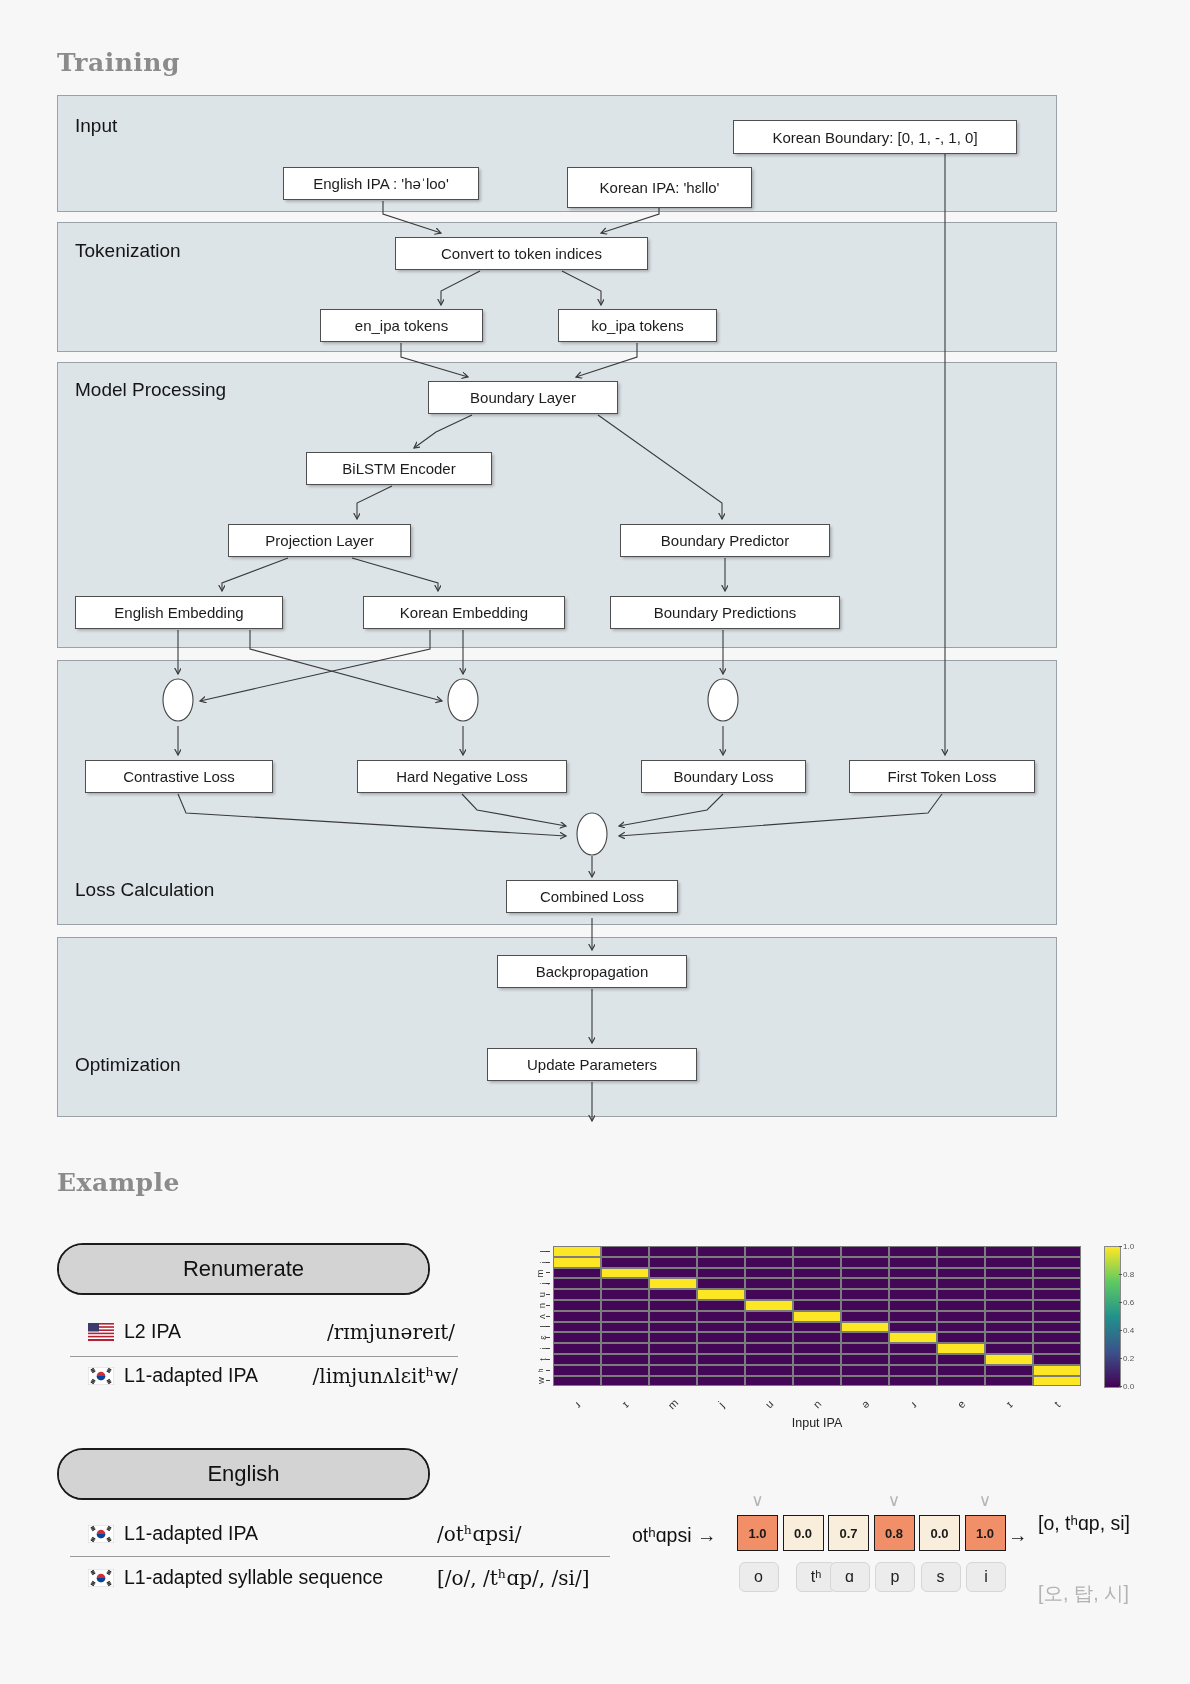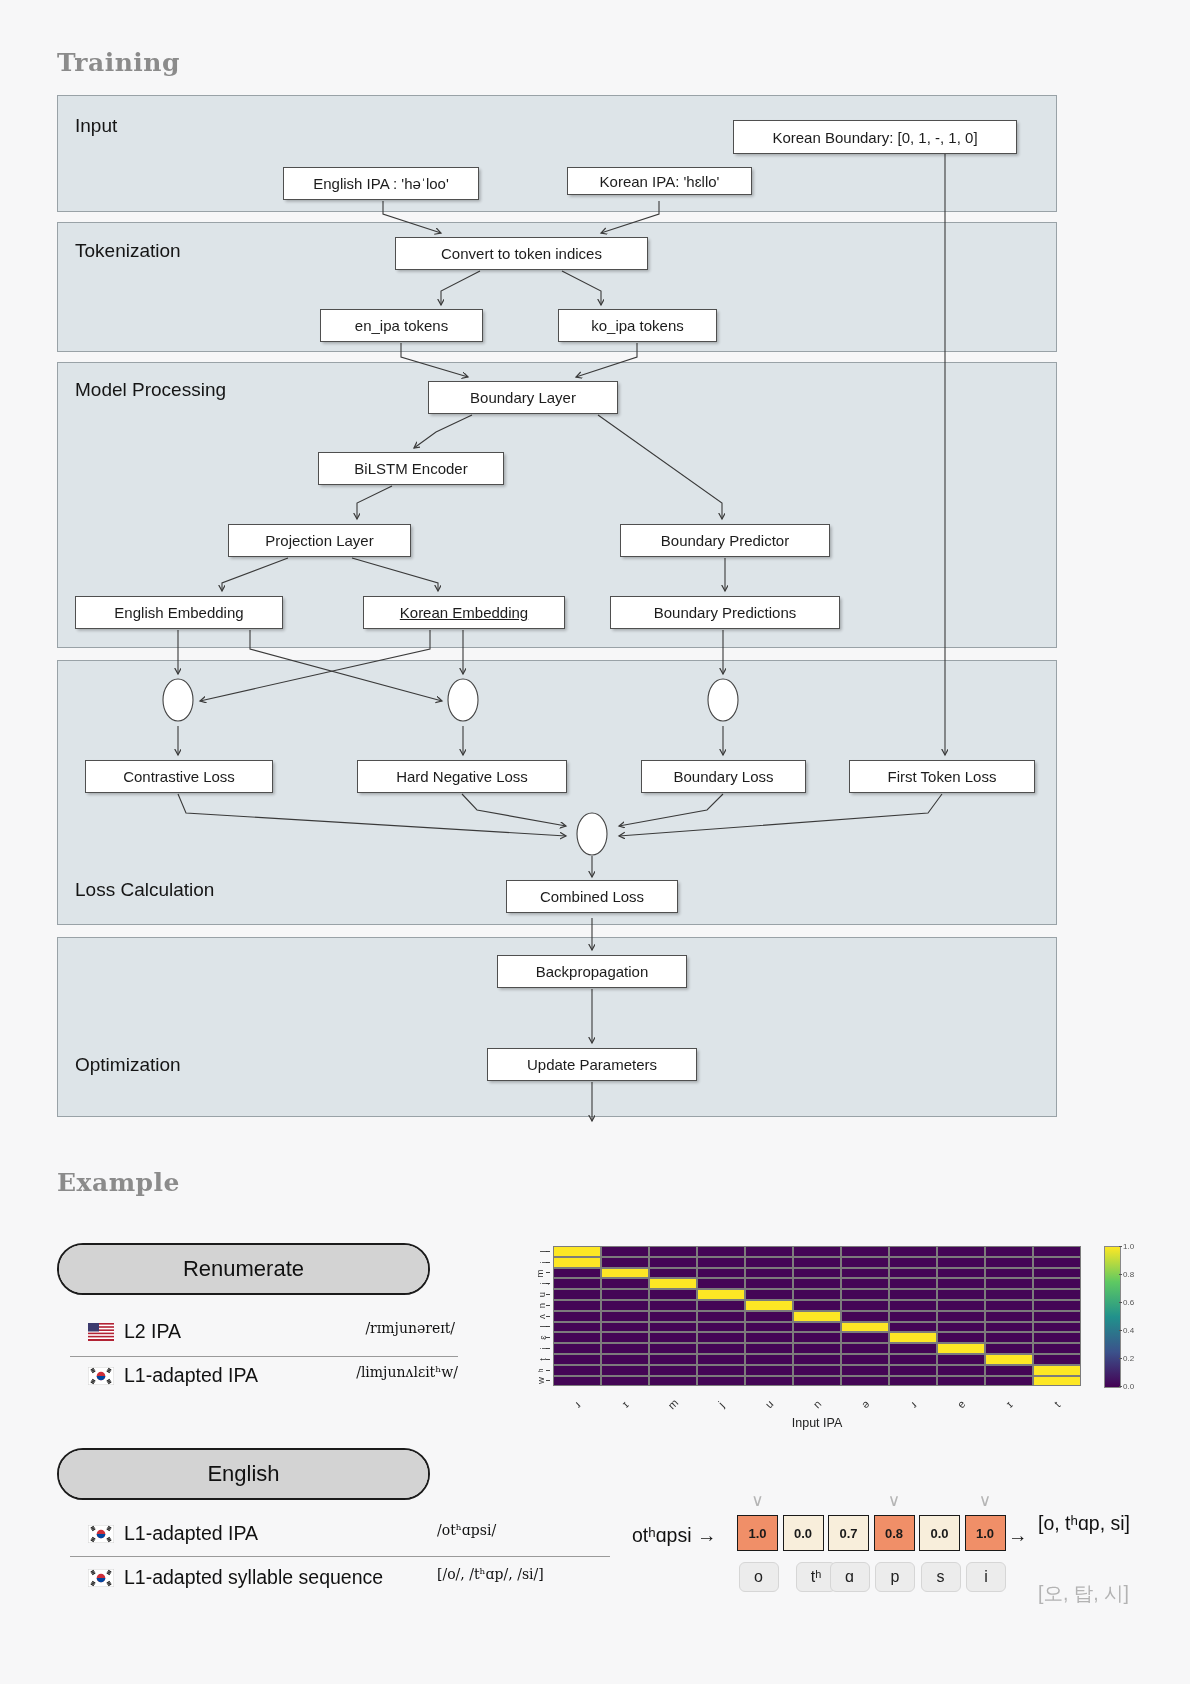--- a/index.html
+++ b/index.html
@@ -8,21 +8,21 @@
   .section{position:absolute;background:#dde4e8;border:1px solid #99a2a7;z-index:0;box-sizing:border-box;}
   .section-label{position:absolute;font-size:19px;color:#151515;z-index:3;}
   .node{position:absolute;background:#ffffff;border:1px solid #4f4f4f;box-shadow:1.5px 1.5px 3px rgba(0,0,0,.28);display:flex;align-items:center;justify-content:center;font-size:15px;color:#1c1c1c;z-index:3;box-sizing:border-box;white-space:nowrap;}
   svg.overlay{position:absolute;left:0;top:0;z-index:2;pointer-events:none;}
   
   .pill{position:absolute;display:flex;border:2px solid #1b1b1b;border-radius:28px;overflow:hidden;z-index:3;box-sizing:border-box;}
   .pill-left{background:#f6f1c5;display:flex;align-items:center;justify-content:center;font-size:22px;color:#111;border-right:2px solid #1b1b1b;box-sizing:border-box;}
   .pill-right{background:#d3d3d3;display:flex;align-items:center;justify-content:center;font-size:22px;color:#111;flex:1;}
   
   .ex-label{position:absolute;font-size:19.5px;color:#111;display:flex;align-items:center;gap:10px;z-index:3;}
-  .ex-value{position:absolute;font-family:"DejaVu Serif",serif;font-size:14px;color:#111;z-index:3;white-space:nowrap;}
+  .ex-value{position:absolute;font-family:"DejaVu Serif",serif;font-size:20px;color:#111;z-index:3;white-space:nowrap;}
   .divider{position:absolute;height:1px;background:#9a9a9a;z-index:3;}
   .flag{display:inline-block;vertical-align:middle;}
   
   #hm-grid{position:absolute;left:553px;top:1246px;display:grid;grid-template-columns:repeat(11,48px);grid-auto-rows:10.8px;z-index:3;}
   .hm-cell{box-sizing:border-box;border:0.5px solid #7c7c7c;}
   #hm-ylabels{position:absolute;left:516px;top:1246px;width:34px;z-index:3;}
   .hm-ylab{height:10.8px;display:flex;align-items:center;justify-content:flex-end;font-size:9.5px;color:#333;}
   .hm-ylab .g{display:inline-block;transform:rotate(-90deg);}
   .hm-ylab .tick{display:inline-block;width:4px;height:1px;background:#444;margin-left:2px;}
   #hm-xlabels{position:absolute;left:553px;top:1392px;width:528px;height:26px;z-index:3;}
@@ -96,30 +96,30 @@
   <g fill="#ffffff" stroke="#444" stroke-width="1.1">
     <ellipse cx="178" cy="700" rx="15" ry="21"></ellipse>
     <ellipse cx="463" cy="700" rx="15" ry="21"></ellipse>
     <ellipse cx="723" cy="700" rx="15" ry="21"></ellipse>
     <ellipse cx="592" cy="834" rx="15" ry="21"></ellipse>
   </g>
 </svg>
 
 <div class="node" style="left:733px;top:120px;width:284px;height:34px;">Korean Boundary: [0, 1, -, 1, 0]</div>
 <div class="node" style="left:283px;top:167px;width:196px;height:33px;">English IPA : 'həˈloo'</div>
-<div class="node" style="left:567px;top:167px;width:185px;height:28px;">Korean IPA: 'hɛllo'</div>
+<div class="node" style="left:567px;top:167px;width:185px;height:41px;">Korean IPA: 'hɛllo'</div>
 <div class="node" style="left:395px;top:237px;width:253px;height:33px;">Convert to token indices</div>
 <div class="node" style="left:320px;top:309px;width:163px;height:33px;">en_ipa tokens</div>
 <div class="node" style="left:558px;top:309px;width:159px;height:33px;">ko_ipa tokens</div>
 <div class="node" style="left:428px;top:381px;width:190px;height:33px;">Boundary Layer</div>
-<div class="node" style="left:318px;top:452px;width:186px;height:33px;">BiLSTM Encoder</div>
+<div class="node" style="left:306px;top:452px;width:186px;height:33px;">BiLSTM Encoder</div>
 <div class="node" style="left:228px;top:524px;width:183px;height:33px;">Projection Layer</div>
 <div class="node" style="left:620px;top:524px;width:210px;height:33px;">Boundary Predictor</div>
 <div class="node" style="left:75px;top:596px;width:208px;height:33px;">English Embedding</div>
-<div class="node" style="left:363px;top:596px;width:202px;height:33px;text-decoration:underline;">Korean Embedding</div>
+<div class="node" style="left:363px;top:596px;width:202px;height:33px;">Korean Embedding</div>
 <div class="node" style="left:610px;top:596px;width:230px;height:33px;">Boundary Predictions</div>
 <div class="node" style="left:85px;top:760px;width:188px;height:33px;">Contrastive Loss</div>
 <div class="node" style="left:357px;top:760px;width:210px;height:33px;">Hard Negative Loss</div>
 <div class="node" style="left:641px;top:760px;width:165px;height:33px;">Boundary Loss</div>
 <div class="node" style="left:849px;top:760px;width:186px;height:33px;">First Token Loss</div>
 <div class="node" style="left:506px;top:880px;width:172px;height:33px;">Combined Loss</div>
 <div class="node" style="left:497px;top:955px;width:190px;height:33px;">Backpropagation</div>
 <div class="node" style="left:487px;top:1048px;width:210px;height:33px;">Update Parameters</div>
 
 <div class="pill" style="left:57px;top:1243px;width:373px;height:52px;">

